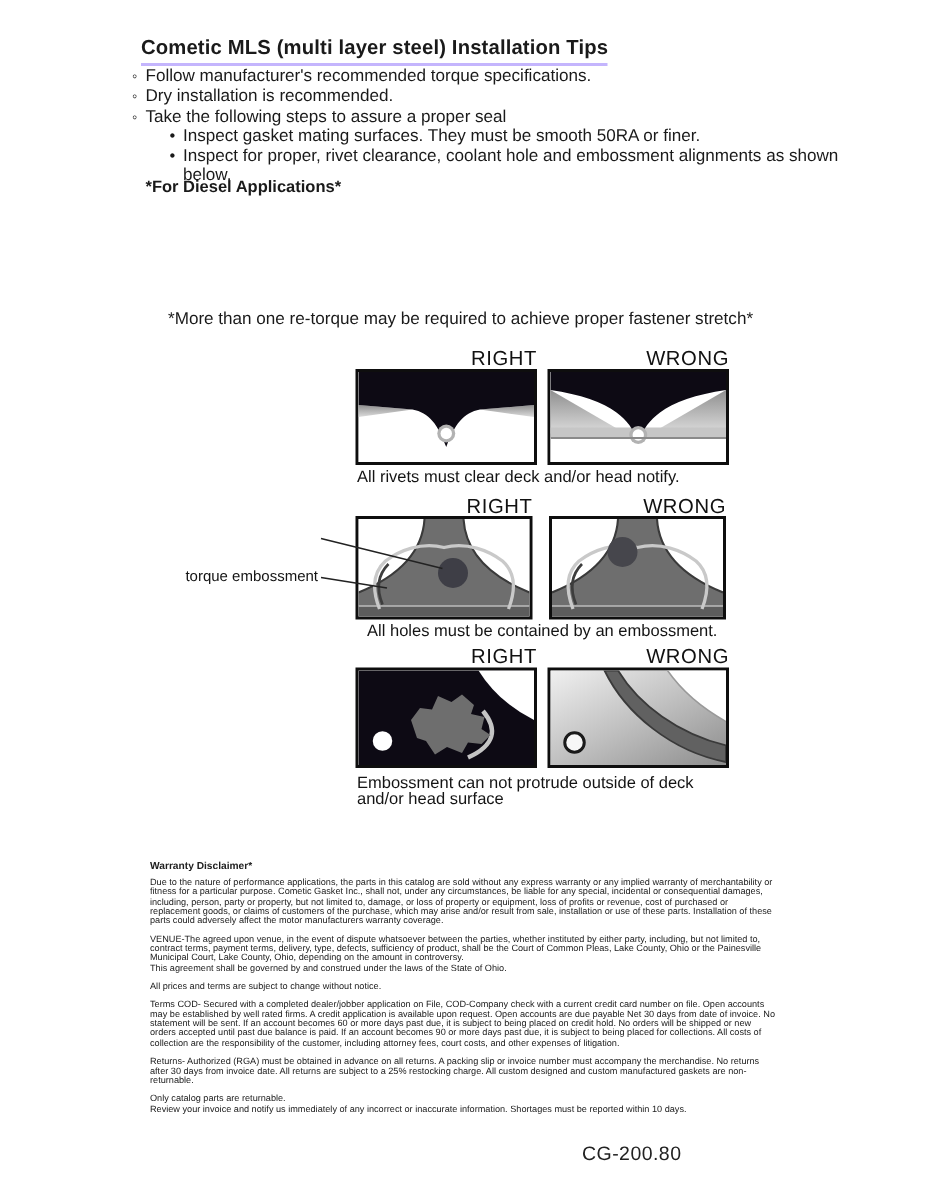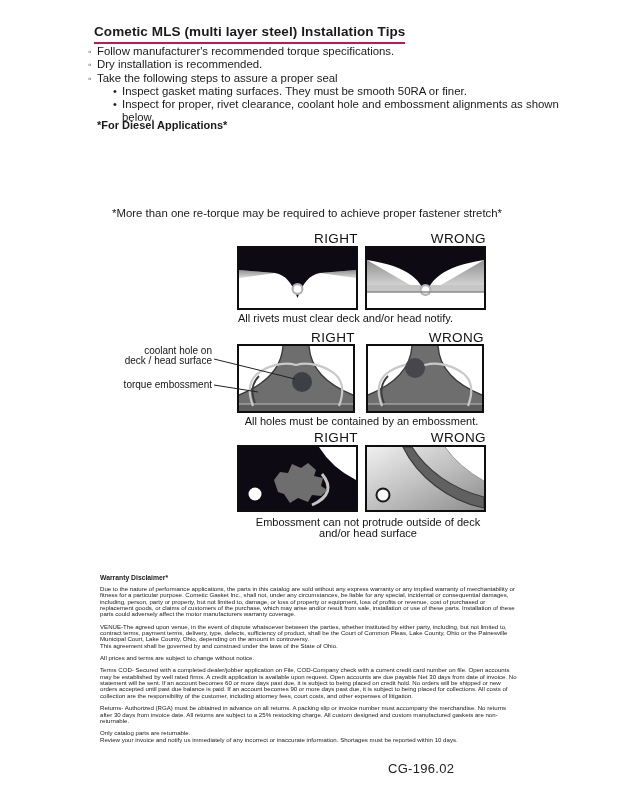--- a/index.html
+++ b/index.html
@@ -6,21 +6,21 @@
   #page{
     position:relative;width:618px;height:800px;background:#ffffff;
     font-family:"Liberation Sans","DejaVu Sans",sans-serif;color:#1a1a1a;
     overflow:hidden;
   }
   .abs{position:absolute;}
   .pre{white-space:pre-line;}
 
   .title{
     left:94px;top:24px;font-size:13.5px;font-weight:bold;
-    border-bottom:2px solid #be185d;padding-bottom:3px;letter-spacing:.1px;
+    border-bottom:2px solid #c4b5fd;padding-bottom:3px;letter-spacing:.1px;
   }
   .bullets{left:88px;top:45px;width:478px;font-size:11.4px;line-height:13.3px;}
   .b-row{display:flex;}
   .b-row .mark{width:9px;flex:0 0 9px;font-size:10px;line-height:13.3px;}
   .b-sub{margin-left:25px;}
   .b-sub .mark{width:9px;flex:0 0 9px;font-size:11px;}
 
   .diesel-h{left:97px;top:119px;font-size:11px;font-weight:bold;}
   .para{left:97px;font-size:11.4px;line-height:13.2px;}
   .p1{top:136px;width:458px;}
@@ -134,22 +134,20 @@
       <path d="M44,0 Q42,32 0,49" fill="none" stroke="#3a3a3a" stroke-width="1.4"></path>
       <path d="M70,0 Q72,32 114,49" fill="none" stroke="#3a3a3a" stroke-width="1.4"></path>
       <rect y="58" width="114" height="7" fill="#5d5d5d"></rect>
       <line x1="0" y1="58" x2="114" y2="58" stroke="#bdbdbd" stroke-width="1"></line>
       <path d="M14,60 C9,47 9,36 18,28 C27,21 42,15 57,19 C72,15 87,21 96,28 C105,36 105,47 100,60" fill="none" stroke="#c9c9c9" stroke-width="2.2"></path>
       <path d="M16,57 C12,47 12,38 20,30" fill="none" stroke="#3d3d3d" stroke-width="1.8"></path>
       <circle cx="47" cy="22" r="10" fill="#46464c"></circle>
     </svg>
   </div>
 
-  <div class="abs annot pre" style="left:90px;top:346px;width:122px;">coolant hole on
-deck / head surface</div>
   <div class="abs annot" style="left:90px;top:380px;width:122px;">torque embossment</div>
   <svg class="abs" style="left:200px;top:330px;" width="180" height="80">
     <line x1="14" y1="29" x2="95" y2="49" stroke="#222" stroke-width="1"></line>
     <line x1="14" y1="55" x2="58" y2="62" stroke="#222" stroke-width="1"></line>
   </svg>
 
   <div class="abs caption" style="left:237px;top:416px;width:249px;text-align:center;">All holes must be contained by an embossment.</div>
 
   <div class="abs fig-label" style="left:237px;top:430px;width:121px;">RIGHT</div>
   <div class="abs fig-label" style="left:365px;top:430px;width:121px;">WRONG</div>
@@ -174,30 +172,30 @@
         </linearGradient>
       </defs>
       <rect width="117" height="63" fill="url(#band3)"></rect>
       <path d="M78,0 H117 V34 Q92,20 78,0 Z" fill="#ffffff"></path>
       <path d="M78,0 Q92,20 117,34" fill="none" stroke="#9a9a9a" stroke-width="1"></path>
       <path d="M45,0 C59,23 85,42 117,50 L117,61 C81,54 50,29 36,0 Z" fill="#616161" stroke="#3a3a3a" stroke-width="1.2"></path>
       <circle cx="16" cy="48" r="6.5" fill="#f7f7f7" stroke="#1a1a1a" stroke-width="2"></circle>
     </svg>
   </div>
 
-  <div class="abs caption pre" style="left:238px;top:517px;width:260px;text-align:center;">Embossment can not protrude outside of deck
+  <div class="abs caption pre" style="left:238px;top:517px;width:260px;">Embossment can not protrude outside of deck
 and/or head surface</div>
 
   <div class="abs disc">
     <div class="disc-h">Warranty Disclaimer*</div>
     <p>Due to the nature of performance applications, the parts in this catalog are sold without any express warranty or any implied warranty of merchantability or fitness for a particular purpose.  Cometic Gasket Inc., shall not, under any circumstances, be liable for any special, incidental or consequential damages, including, person, party or property, but not limited to, damage, or loss of property or equipment, loss of profits or revenue, cost of purchased or replacement goods, or claims of customers of the purchase, which may arise and/or result from sale, installation or use of these parts.  Installation of these parts could adversely affect the motor manufacturers warranty coverage.</p>
     <p>VENUE-The agreed upon venue, in the event of dispute whatsoever between the parties, whether instituted by either party, including, but not limited to, contract terms, payment terms, delivery, type, defects, sufficiency of product, shall be the Court of Common Pleas, Lake County, Ohio or the Painesville Municipal Court, Lake County, Ohio, depending on the amount in controversy.
 This agreement shall be governed by and construed under the laws of the State of Ohio.</p>
     <p>All prices and terms are subject to change without notice.</p>
     <p>Terms COD- Secured with a completed dealer/jobber application on File, COD-Company check with a current credit card number on file.  Open accounts may be established by well rated firms.  A credit application is available upon request.  Open accounts are due payable Net 30 days from date of invoice.  No statement will be sent.  If an account becomes 60 or more days past due, it is subject to being placed on credit hold.  No orders will be shipped or new orders accepted until past due balance is paid.  If an account becomes 90 or more days past due, it is subject to being placed for collections.  All costs of collection are the responsibility of the customer, including attorney fees, court costs, and other expenses of litigation.</p>
     <p>Returns- Authorized (RGA) must be obtained in advance on all returns.  A packing slip or invoice number must accompany the merchandise.  No returns after 30 days from invoice date.  All returns are subject to a 25% restocking charge.  All custom designed and custom manufactured gaskets are non-returnable.</p>
     <p>Only catalog parts are returnable.
 Review your invoice and notify us immediately of any incorrect or inaccurate information.  Shortages must be reported within 10 days.</p>
   </div>
 
-  <div class="abs footer-code">CG-196.02</div>
+  <div class="abs footer-code">CG-200.80</div>
 
 </div>
 
 </body></html>

